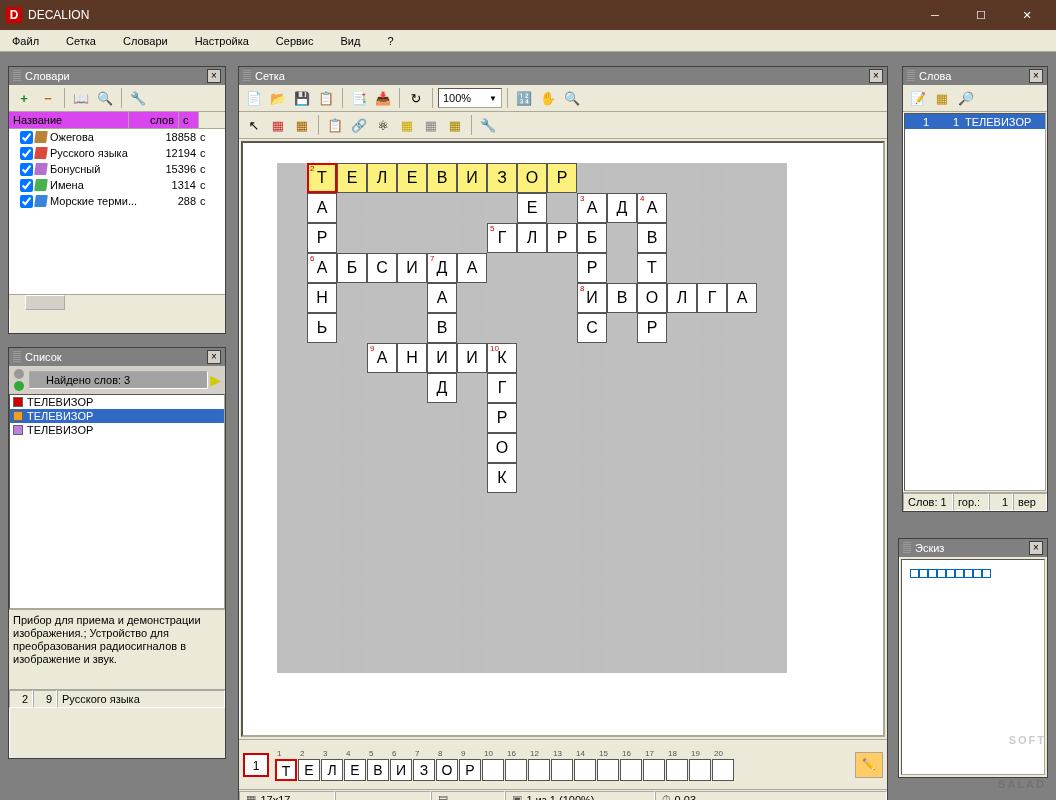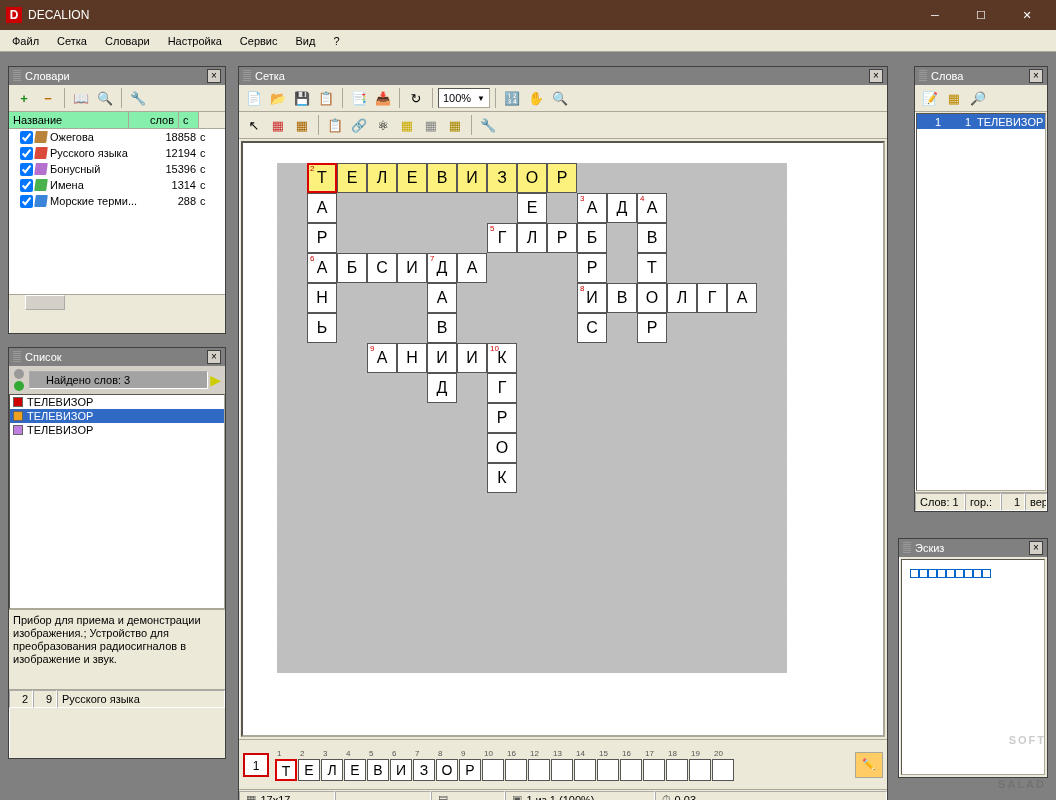--- a/index.html
+++ b/index.html
@@ -1,35 +1,35 @@
 <!DOCTYPE html>
 <html><head>
 <meta charset="utf-8">
 <style>
   * { box-sizing: border-box; margin: 0; padding: 0; font-family: Tahoma, Arial, sans-serif; font-size: 11px; }
   body { background: #d4d0c8; user-select: none; width: 1056px; height: 800px; overflow: hidden; position: relative; }
   .titlebar { background: #5a3825; color: #fff; height: 30px; display: flex; align-items: center; padding: 0 6px; }
   .titlebar .app-icon { width: 16px; height: 16px; background: #c00; color: #fff; font-weight: bold; text-align: center; line-height: 16px; font-size: 12px; margin-right: 6px; }
   .titlebar .title { flex: 1; font-size: 12px; }
   .titlebar .win-btn { width: 46px; height: 30px; display: flex; align-items: center; justify-content: center; color: #fff; cursor: pointer; }
-  .menubar { background: #ece9d8; height: 22px; display: flex; align-items: center; padding: 0 4px; border-bottom: 1px solid #aca899; gap: 2px; }
+  .menubar { background: #ece9d8; height: 22px; display: flex; align-items: center; padding: 0 4px; border-bottom: 1px solid #aca899; gap: 11px; }
   .menubar .menu-item { padding: 2px 8px; cursor: pointer; }
   .workspace { position: absolute; top: 52px; left: 0; right: 0; bottom: 0; background: #808080; }
   .panel { position: absolute; background: #ece9d8; border: 1px solid #404040; box-shadow: 1px 1px 0 #fff inset; }
   .panel-title { background: #808080; color: #fff; height: 18px; display: flex; align-items: center; padding: 0 4px; font-size: 11px; }
   .panel-title .grip { width: 8px; height: 12px; background: repeating-linear-gradient(#999 0 1px, transparent 1px 2px); margin-right: 4px; }
   .panel-title .t { flex: 1; }
   .panel-title .close { width: 14px; height: 14px; background: #d4d0c8; border: 1px solid #404040; color: #000; font-size: 10px; text-align: center; line-height: 11px; cursor: pointer; }
   .toolbar { display: flex; align-items: center; padding: 2px 4px; gap: 2px; border-bottom: 1px solid #aca899; background: #ece9d8; }
   .tb-btn { width: 22px; height: 22px; border: 1px solid transparent; display: flex; align-items: center; justify-content: center; cursor: pointer; font-size: 13px; }
   .tb-sep { width: 1px; height: 20px; background: #aca899; margin: 0 3px; }
   
   #dict-panel { top: 14px; left: 8px; width: 218px; height: 268px; }
   .dict-header { display: flex; background: #ece9d8; border-bottom: 1px solid #aca899; }
-  .dict-header .col { padding: 2px 4px; border-right: 1px solid #aca899; background: #86efac; }
+  .dict-header .col { padding: 2px 4px; border-right: 1px solid #aca899; background: #d946ef; }
   .dict-list { background: #fff; height: 165px; overflow: auto; }
   .dict-row { display: flex; align-items: center; height: 16px; padding: 0 11px; }
   .dict-row input[type=checkbox] { margin-right: 2px; }
   .dict-row .book { width: 12px; height: 12px; margin-right: 3px; border-radius: 1px; transform: skewX(-8deg); }
   .dict-row .name { flex: 1; white-space: nowrap; overflow: hidden; text-overflow: ellipsis; }
   .dict-row .count { width: 42px; text-align: right; padding-right: 4px; }
   .dict-row .st { width: 14px; }
   .dict-status { display: flex; border-top: 1px solid #aca899; background: #ece9d8; }
   .dict-status .cell { flex: 1; padding: 2px 4px; border-right: 1px solid #aca899; border: 1px inset #fff; }
   
@@ -60,35 +60,35 @@
   .entry-cells { display: flex; }
   .entry-cell { width: 23px; position: relative; }
   .entry-cell .idx { font-size: 8px; color: #555; height: 10px; text-align: left; padding-left: 2px; }
   .entry-cell .l { width: 22px; height: 22px; border: 1px solid #555; background: #fff; text-align: center; line-height: 20px; font-size: 14px; }
   .entry-cell.current .l { border: 2px solid #d00; }
   .entry-action { margin-left: auto; width: 28px; height: 26px; background: #fc6; border: 1px solid #aca899; display: flex; align-items: center; justify-content: center; cursor: pointer; }
   .grid-statusbar { display: flex; background: #ece9d8; border-top: 1px solid #aca899; height: 20px; align-items: center; }
   .grid-statusbar .s { border: 1px inset #fff; padding: 1px 6px; margin-right: 0; height: 18px; display: flex; align-items: center; gap: 4px; }
   .sicon { font-size: 11px; color: #555; }
   
-  #words-panel { top: 14px; right: 8px; width: 134px; height: 446px; }
+  #words-panel { top: 14px; right: 8px; width: 146px; height: 446px; }
   .words-list { background: #fff; flex: 1; border: 1px inset #aca899; margin: 1px; }
   .words-row { display: flex; background: #316ac5; color: #fff; height: 15px; align-items: center; }
   .words-row .n { width: 30px; text-align: right; padding-right: 6px; }
   .words-row .w { flex: 1; }
   .words-status { display: flex; border-top: 1px solid #aca899; background: #ece9d8; }
   .words-status .c { border: 1px inset #fff; padding: 2px 4px; overflow: hidden; white-space: nowrap; }
   
   #sketch-panel { top: 486px; right: 8px; width: 150px; height: 240px; margin-left: 40px; }
   .sketch-body { background: #fff; flex: 1; border: 1px inset #aca899; margin: 2px; padding: 8px; }
   .mini-cell { display: inline-block; width: 9px; height: 9px; border: 1px solid #06c; background: #fff; }
   .flexcol { display: flex; flex-direction: column; height: calc(100% - 18px); }
   .scroll-track { height: 16px; background: #ece9d8; border-top: 1px solid #aca899; position: relative; }
   .scroll-track .thumb { position: absolute; left: 16px; top: 0; width: 40px; height: 15px; background: #d4d0c8; border: 1px outset #fff; }
-  .zoom-combo { width: 52px; height: 20px; border: 1px inset #aca899; background: #fff; display: flex; align-items: center; padding: 0 4px; }
+  .zoom-combo { width: 64px; height: 20px; border: 1px inset #aca899; background: #fff; display: flex; align-items: center; padding: 0 4px; }
   .zoom-combo .arrow { margin-left: auto; font-size: 8px; }
   .watermark { position: absolute; right: 10px; bottom: 6px; color: #555; opacity: .3; font-size: 22px; letter-spacing: 2px; pointer-events: none; display: flex; flex-direction: column; align-items: flex-end; line-height: 20px; font-weight: bold; gap: 24px; }
 </style>
 </head>
 <body>
 
 <div class="titlebar">
   <div class="app-icon">D</div>
   <div class="title">DECALION</div>
   <div class="win-btn">─</div>

